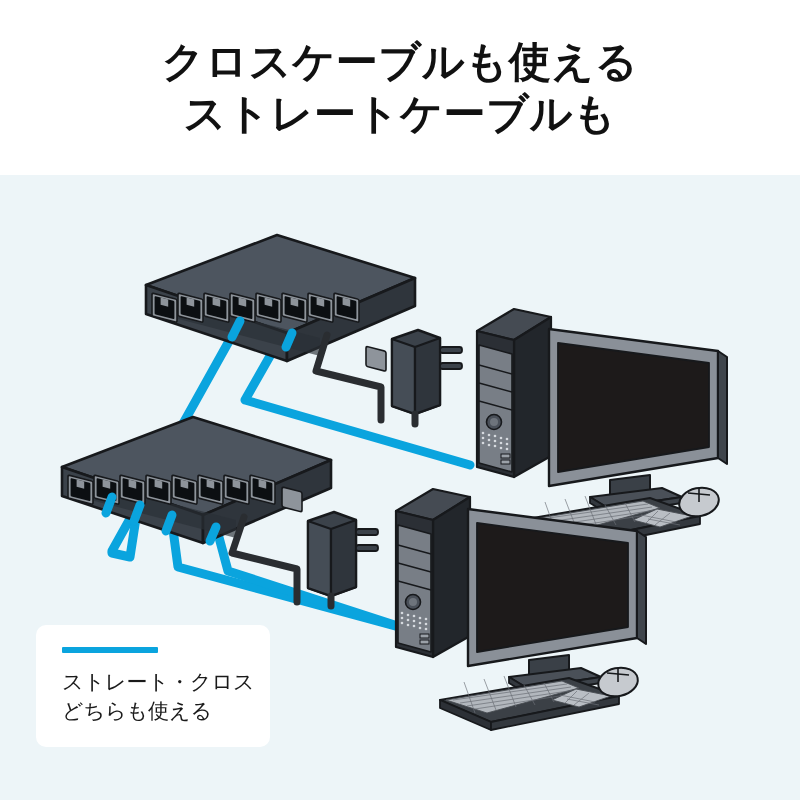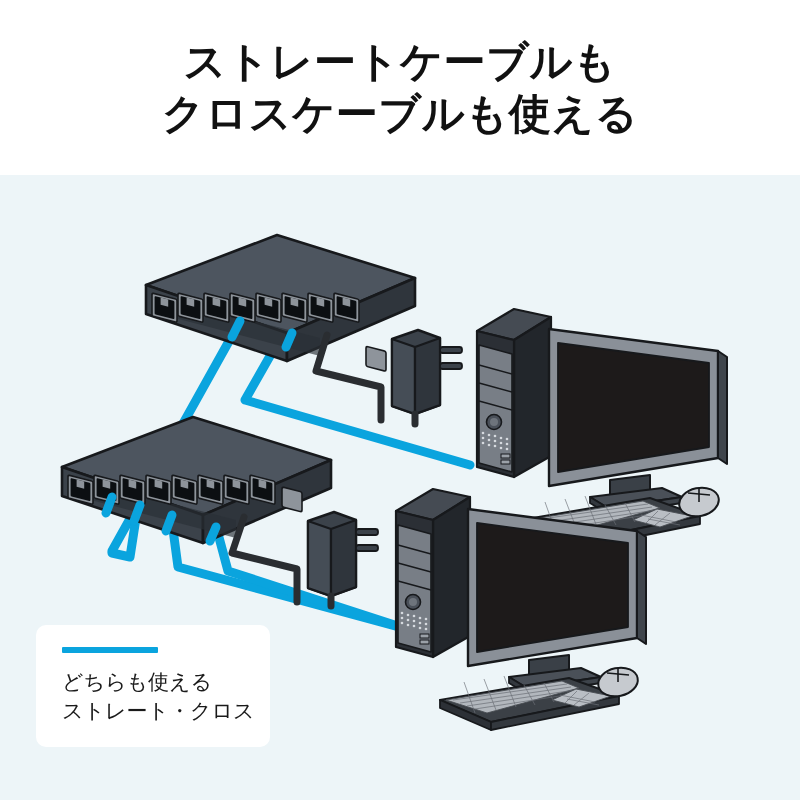--- a/index.html
+++ b/index.html
@@ -81,22 +81,22 @@
     white-space: nowrap;
     font-family: "DejaVu Sans", "Liberation Sans", sans-serif;
   }
 </style>
 </head>
 <body>
 
 <div id="page">
 
   <div id="title-block">
+    <div class="title-line">クロスケーブルも使える</div>
     <div class="title-line">ストレートケーブルも</div>
-    <div class="title-line">クロスケーブルも使える</div>
   </div>
 
   <div id="diagram-panel" style="background: rgb(237, 245, 248);">
 
     <svg id="diagram-svg" width="800" height="625" viewBox="0 0 800 625">
 
       <defs>
         <g id="rj45-port">
           <rect x="0" y="0" width="25" height="23" rx="1.5" fill="#8e949b" stroke="#17191c" stroke-width="1.6"></rect>
           <rect x="2.6" y="2.3" width="19.8" height="18.2" rx="1" fill="#0c0f12"></rect>
@@ -441,18 +441,18 @@
           <path d="M 618 494 L 618 507" fill="none" stroke="#17191c" stroke-width="1.6"></path>
           <path d="M 607 498 L 629 500" fill="none" stroke="#17191c" stroke-width="1.4"></path>
         </g>
 
       </g>
 
     </svg>
 
     <div id="legend-box">
       <div id="legend-swatch" style="background: rgb(10, 164, 222);"></div>
+      <div class="legend-line">ストレート・クロス</div>
       <div class="legend-line">どちらも使える</div>
-      <div class="legend-line">ストレート・クロス</div>
     </div>
 
   </div>
 </div>
 
 </body></html>

